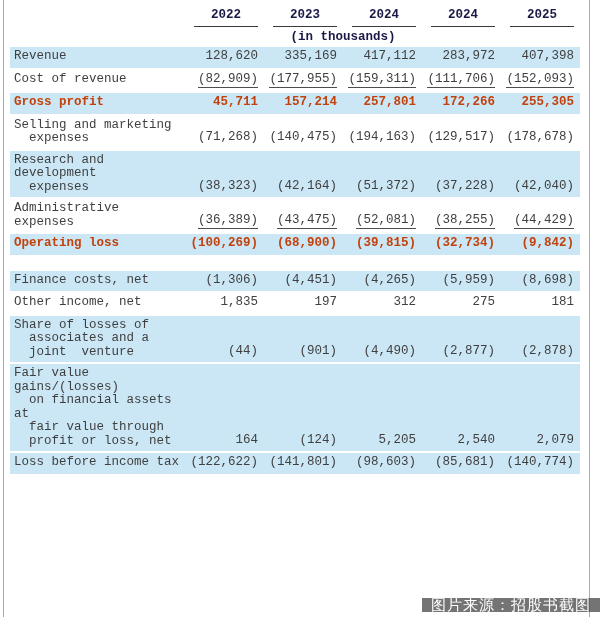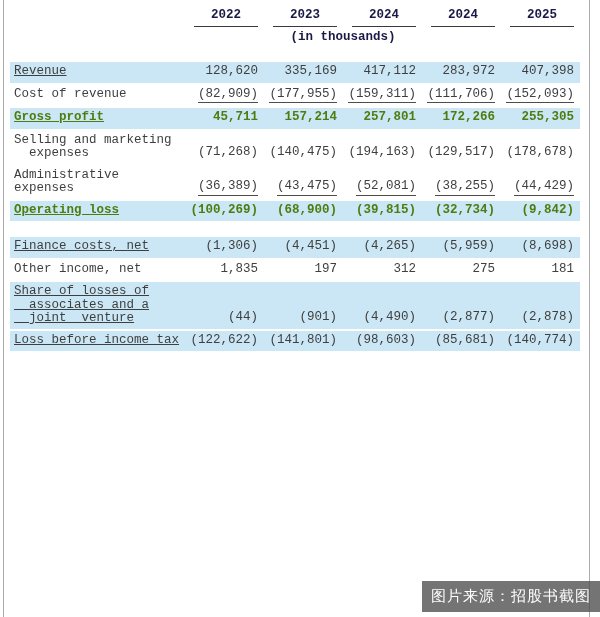--- a/index.html
+++ b/index.html
@@ -19,38 +19,38 @@
   col.c-num{width:79px;}
 
   td{
     font-size:12.5px;line-height:13.5px;color:#3f3f3f;
     padding:3px 6px 3px 0;vertical-align:bottom;
     border-bottom:2px solid #ffffff;
   }
   td.lbl{padding:3px 0 3px 4px;vertical-align:top;text-align:left;white-space:pre-wrap;}
   td.val{text-align:right;}
 
-  tr.hl td{background:#cbe7f5;text-decoration:underline;}
-  tr.bold td{font-weight:bold;color:#4d7c0f;}
+  tr.hl td{background:#cbe7f5;}
+  tr.bold td{font-weight:bold;color:#c2410c;}
 
   span.n{display:inline-block;padding-bottom:1px;}
   tr.u1 td.val span.n{border-bottom:1px solid #4d4d4d;min-width:60px;text-align:center;}
 
   tr.years td{border-bottom:none;text-align:right;padding:4px 6px 0 0;margin-top:46px;}
   span.hd{
     display:inline-block;width:64px;text-align:center;
     font-weight:bold;color:#191947;
     border-bottom:1px solid #3a3a3a;padding-bottom:3px;
   }
-  tr.unit td{border-bottom:none;text-align:center;font-weight:bold;color:#191947;padding:4px 0 18px 0;}
+  tr.unit td{border-bottom:none;text-align:center;font-weight:bold;color:#191947;padding:4px 0 3px 0;}
 
   tr.spacer td{height:14px;border-bottom:none;background:#ffffff;padding:0;}
 
   .watermark{
-    position:absolute;right:0;bottom:5px;width:178px;height:31px;
+    position:absolute;right:0;bottom:5px;width:178px;height:14px;
     background:rgba(77,77,77,0.78);color:#ffffff;
     display:flex;align-items:center;justify-content:center;
     font-size:15px;letter-spacing:1px;z-index:5;
     font-family:"DejaVu Sans","Liberation Sans",sans-serif;
   }
 </style>
 </head>
 <body>
 
 <div class="vline left"></div>
@@ -107,20 +107,29 @@
   </tr>
       <tr>
     <td class="lbl">Selling and marketing
   expenses</td>
     <td class="val"><span class="n">(71,268)</span></td>
     <td class="val"><span class="n">(140,475)</span></td>
     <td class="val"><span class="n">(194,163)</span></td>
     <td class="val"><span class="n">(129,517)</span></td>
     <td class="val"><span class="n">(178,678)</span></td>
   </tr>
+      <tr class="hl">
+    <td class="lbl">Research and development
+  expenses</td>
+    <td class="val"><span class="n">(38,323)</span></td>
+    <td class="val"><span class="n">(42,164)</span></td>
+    <td class="val"><span class="n">(51,372)</span></td>
+    <td class="val"><span class="n">(37,228)</span></td>
+    <td class="val"><span class="n">(42,040)</span></td>
+  </tr>
       <tr class="u1">
     <td class="lbl">Administrative expenses</td>
     <td class="val"><span class="n">(36,389)</span></td>
     <td class="val"><span class="n">(43,475)</span></td>
     <td class="val"><span class="n">(52,081)</span></td>
     <td class="val"><span class="n">(38,255)</span></td>
     <td class="val"><span class="n">(44,429)</span></td>
   </tr>
       <tr class="hl bold">
     <td class="lbl">Operating loss</td>
@@ -153,20 +162,31 @@
     <td class="lbl">Share of losses of
   associates and a
   joint  venture</td>
     <td class="val"><span class="n">(44)</span></td>
     <td class="val"><span class="n">(901)</span></td>
     <td class="val"><span class="n">(4,490)</span></td>
     <td class="val"><span class="n">(2,877)</span></td>
     <td class="val"><span class="n">(2,878)</span></td>
   </tr>
       <tr class="hl">
+    <td class="lbl">Fair value gains/(losses)
+  on financial assets at
+  fair value through
+  profit or loss, net</td>
+    <td class="val"><span class="n">164</span></td>
+    <td class="val"><span class="n">(124)</span></td>
+    <td class="val"><span class="n">5,205</span></td>
+    <td class="val"><span class="n">2,540</span></td>
+    <td class="val"><span class="n">2,079</span></td>
+  </tr>
+      <tr class="hl">
     <td class="lbl">Loss before income tax</td>
     <td class="val"><span class="n">(122,622)</span></td>
     <td class="val"><span class="n">(141,801)</span></td>
     <td class="val"><span class="n">(98,603)</span></td>
     <td class="val"><span class="n">(85,681)</span></td>
     <td class="val"><span class="n">(140,774)</span></td>
   </tr>
     </tbody>
 </table>
 

